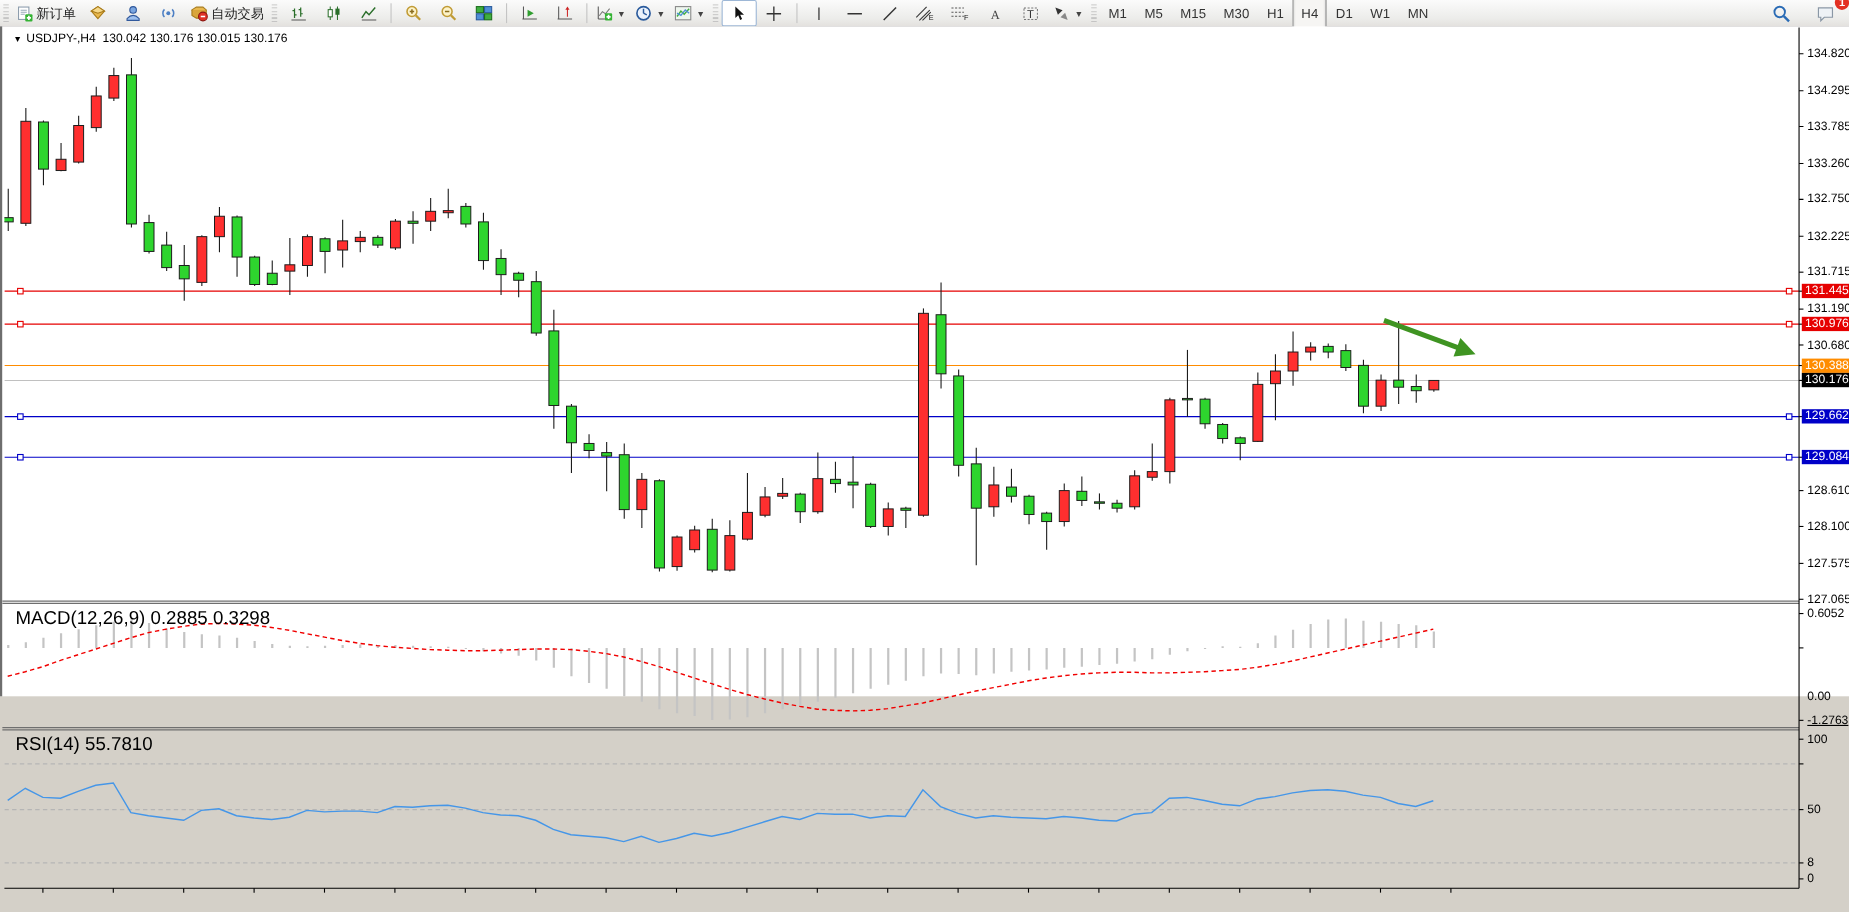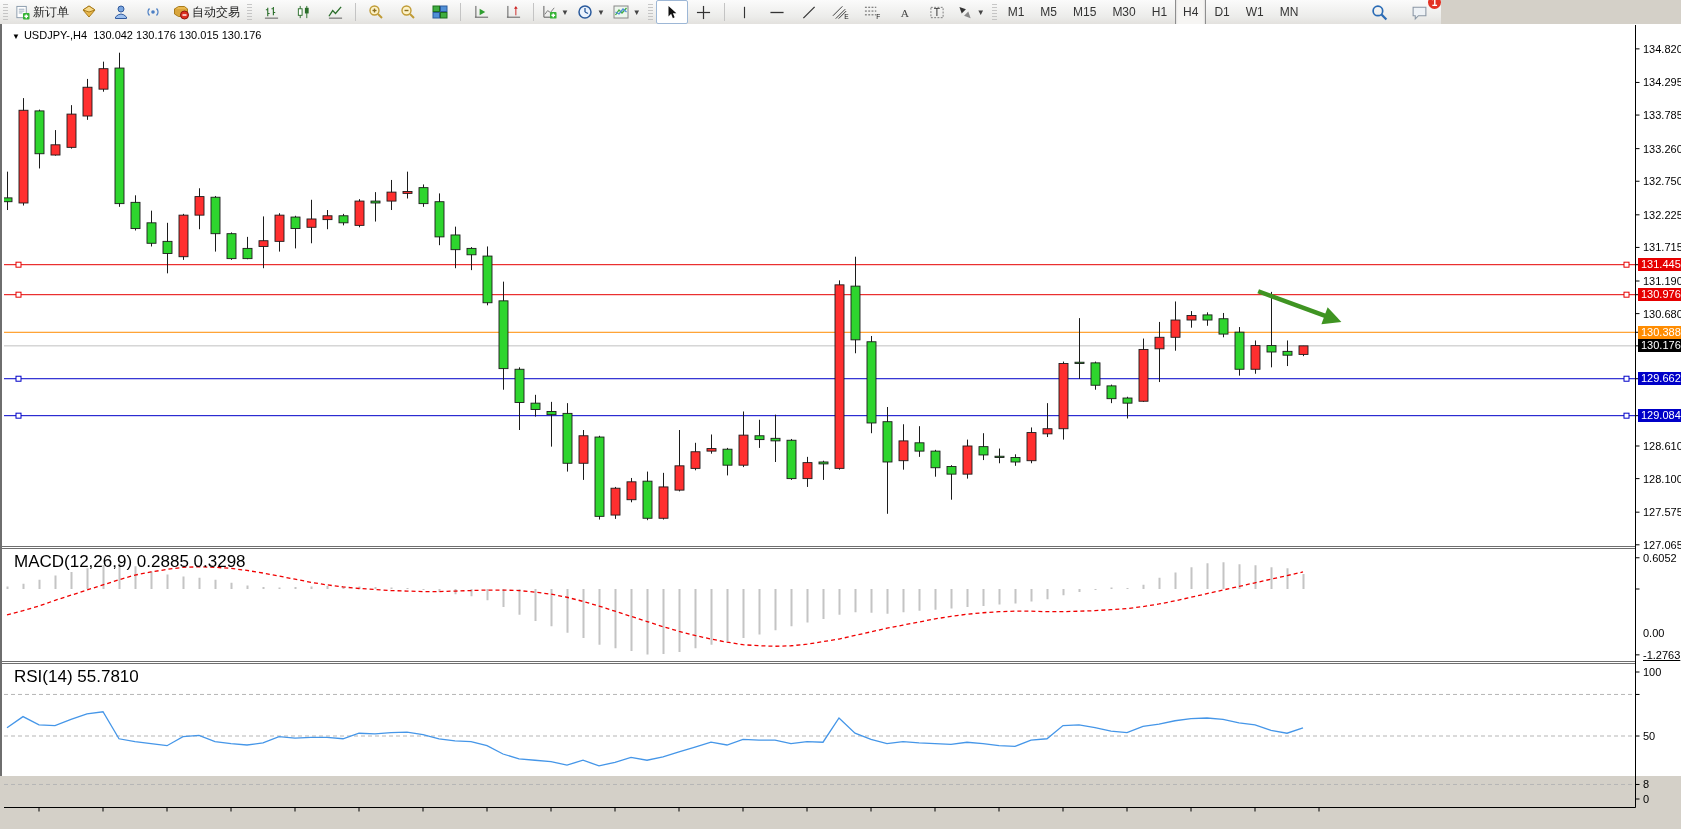--- a/index.html
+++ b/index.html
@@ -1,39 +1,39 @@
 <!DOCTYPE html>
 <html><head>
 <meta charset="utf-8">
 <style>
   html,body{margin:0;padding:0;background:#d4d0c8;}
   body{width:1681px;height:829px;overflow:hidden;position:relative;
        font-family:"Liberation Sans","DejaVu Sans",sans-serif;}
   
-  #toolbar{position:absolute;left:0;top:0;width:1441px;height:24px;
+  #toolbar{position:absolute;left:0;top:0;width:1681px;height:24px;
     background:linear-gradient(#fbfbfb,#ececea 70%,#e3e1de);
     border-bottom:1px solid #9a9a9a;display:flex;align-items:center;font-size:12px;color:#222;}
   .grip{width:5px;height:16px;margin:0 3px;
     background-image:repeating-linear-gradient(#bbb 0 1px,transparent 1px 3px);
     background-size:1px 100%;background-repeat:repeat-x;opacity:.8;}
   .sep{width:1px;height:18px;background:#c4c4c4;margin:0 4px;}
   .tb-btn{height:22px;min-width:24px;display:flex;align-items:center;justify-content:center;
     padding:0 3px;border:1px solid transparent;border-radius:2px;gap:3px;cursor:default;}
   .tb-btn.pressed{background:#fff;border:1px solid #9db7d6;}
   .tb-btn svg{display:block;}
   .tb-label{white-space:nowrap;}
   .caret{font-size:8px;color:#444;margin-left:1px;}
   .tf-btn{height:20px;padding:16px 7px;font-size:12px;color:#333;border:1px solid transparent;
     display:flex;align-items:center;}
   .tf-btn.active{background:#f6f5f3;border:1px solid #8e8e8e;box-shadow:inset 0 0 2px #bbb;}
   #tb-right{margin-left:auto;display:flex;align-items:center;margin-right:6px;gap:8px;}
   .badge{position:absolute;top:-5px;right:-7px;background:#e33022;color:#fff;border-radius:50%;
     width:13px;height:13px;font-size:10px;line-height:13px;text-align:center;font-weight:bold;}
   
-  #chart-window{position:absolute;left:0;top:24px;width:1681px;height:752px;background:#fff;
+  #chart-window{position:absolute;left:0;top:24px;width:1681px;height:609px;background:#fff;
     border-left:2px solid #6e6e6e;box-sizing:border-box;}
   #chart-title{position:absolute;left:10px;top:5px;font-size:11px;color:#000;z-index:5;}
   #chart-title .tri{font-size:8px;margin-right:4px;color:#000;}
   #chart-canvas{position:absolute;left:0;top:0;}
   .axis-label{position:absolute;font-size:11px;color:#000;white-space:nowrap;}
   .price-tag{position:absolute;left:1636px;width:45px;height:13px;line-height:13px;
     font-size:11px;color:#fff;padding-left:3px;box-sizing:border-box;}
   .ind-label{position:absolute;font-size:17px;color:#000;z-index:4;white-space:nowrap;}
 </style>
 </head>

